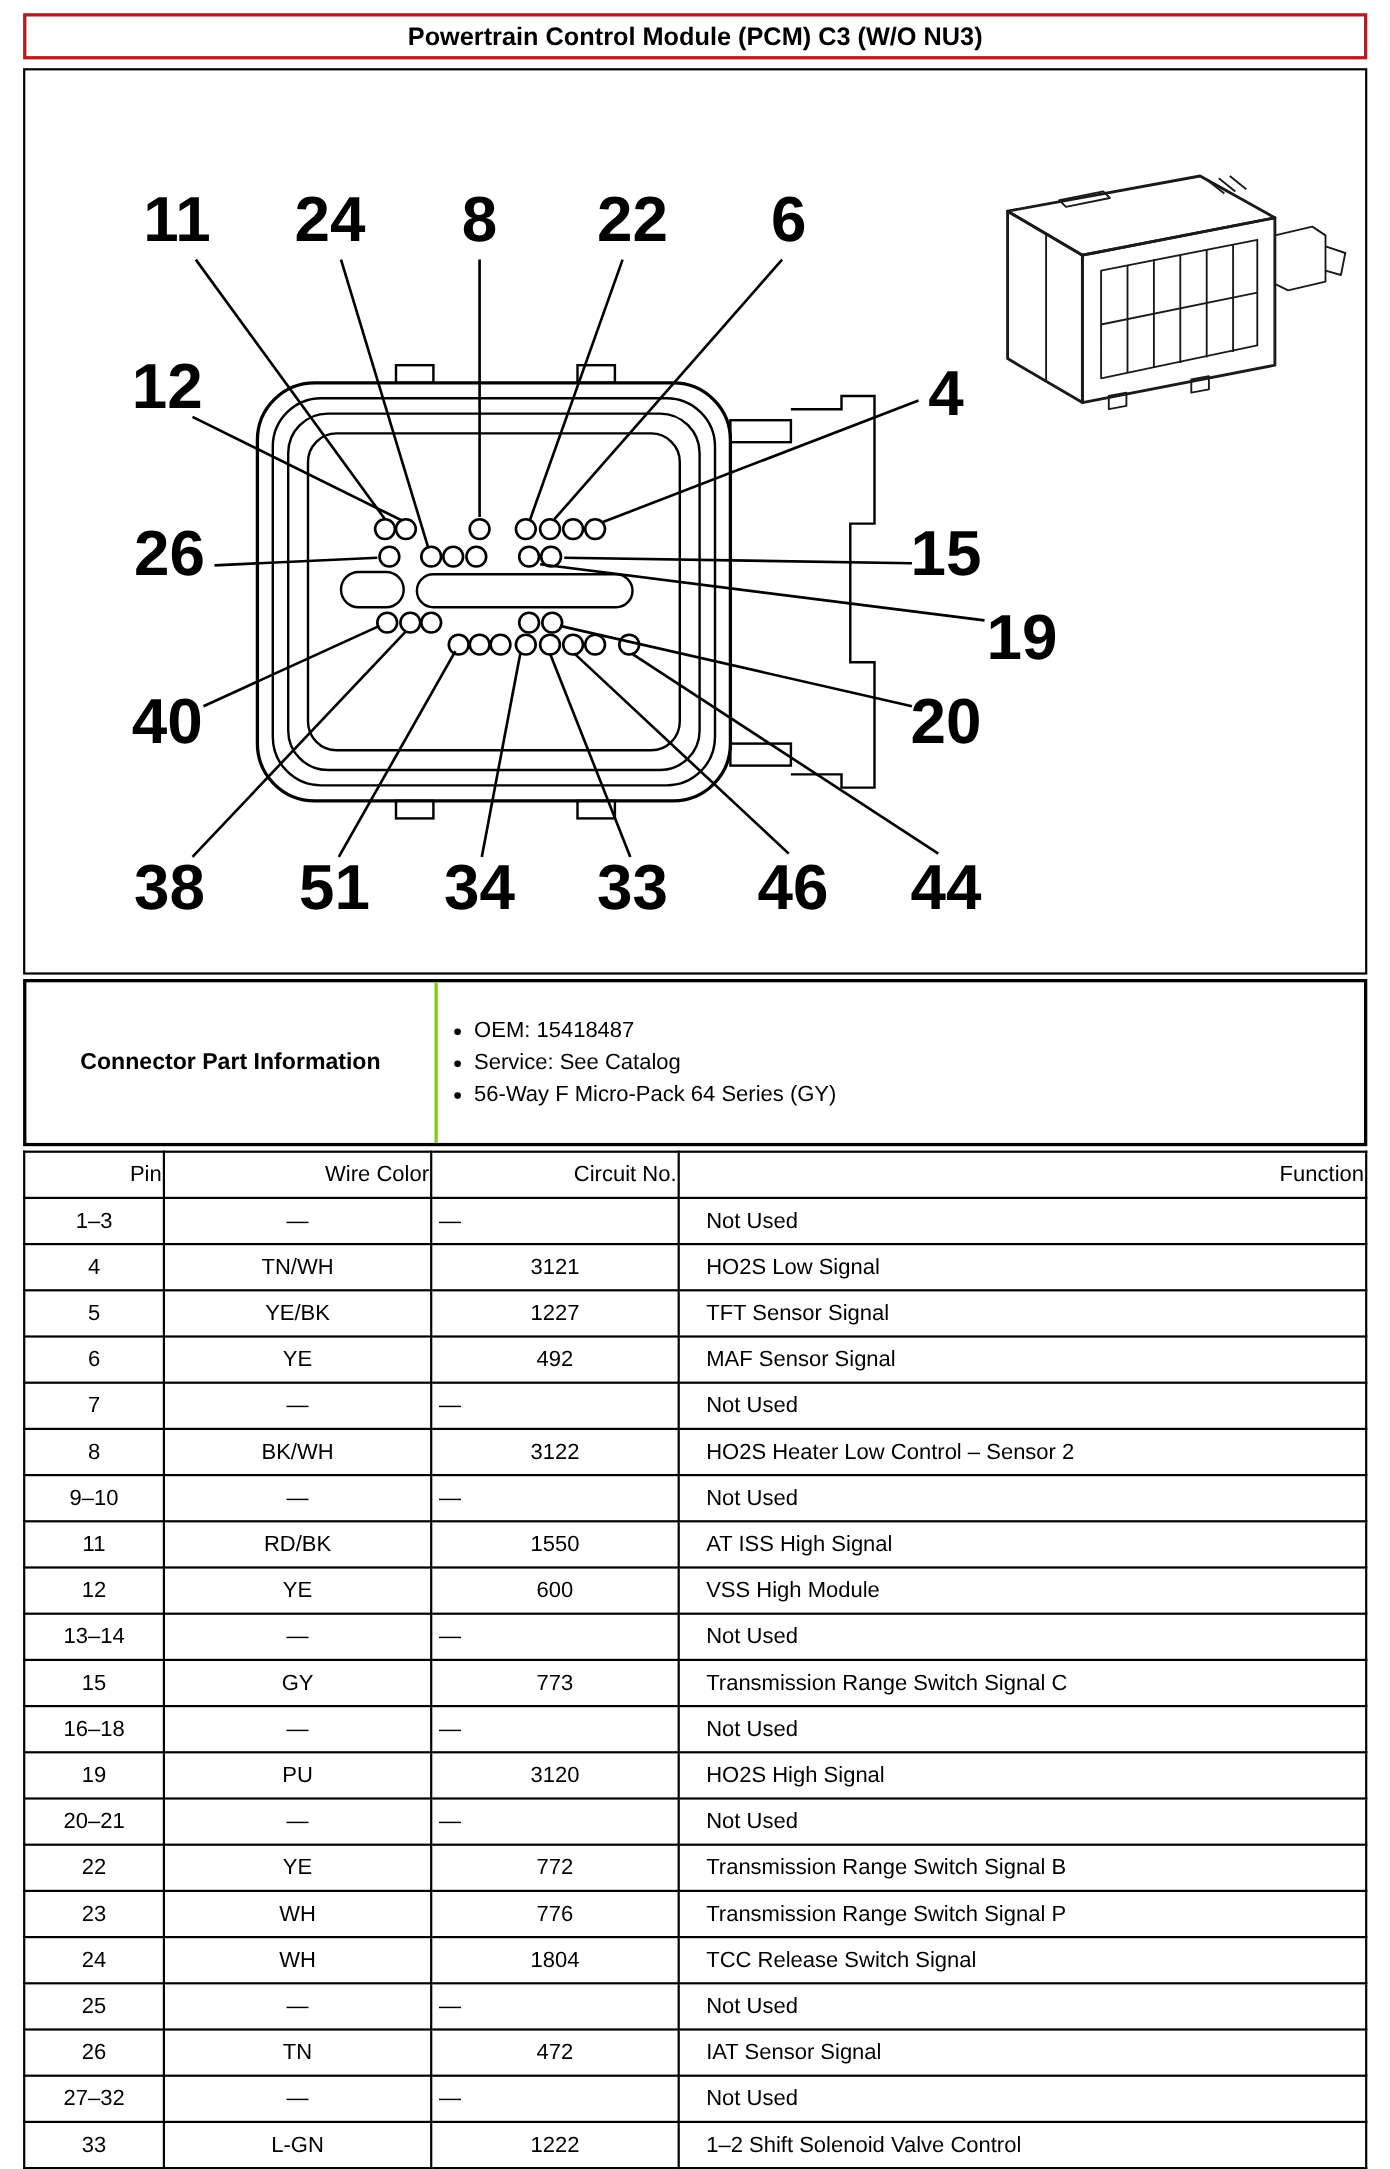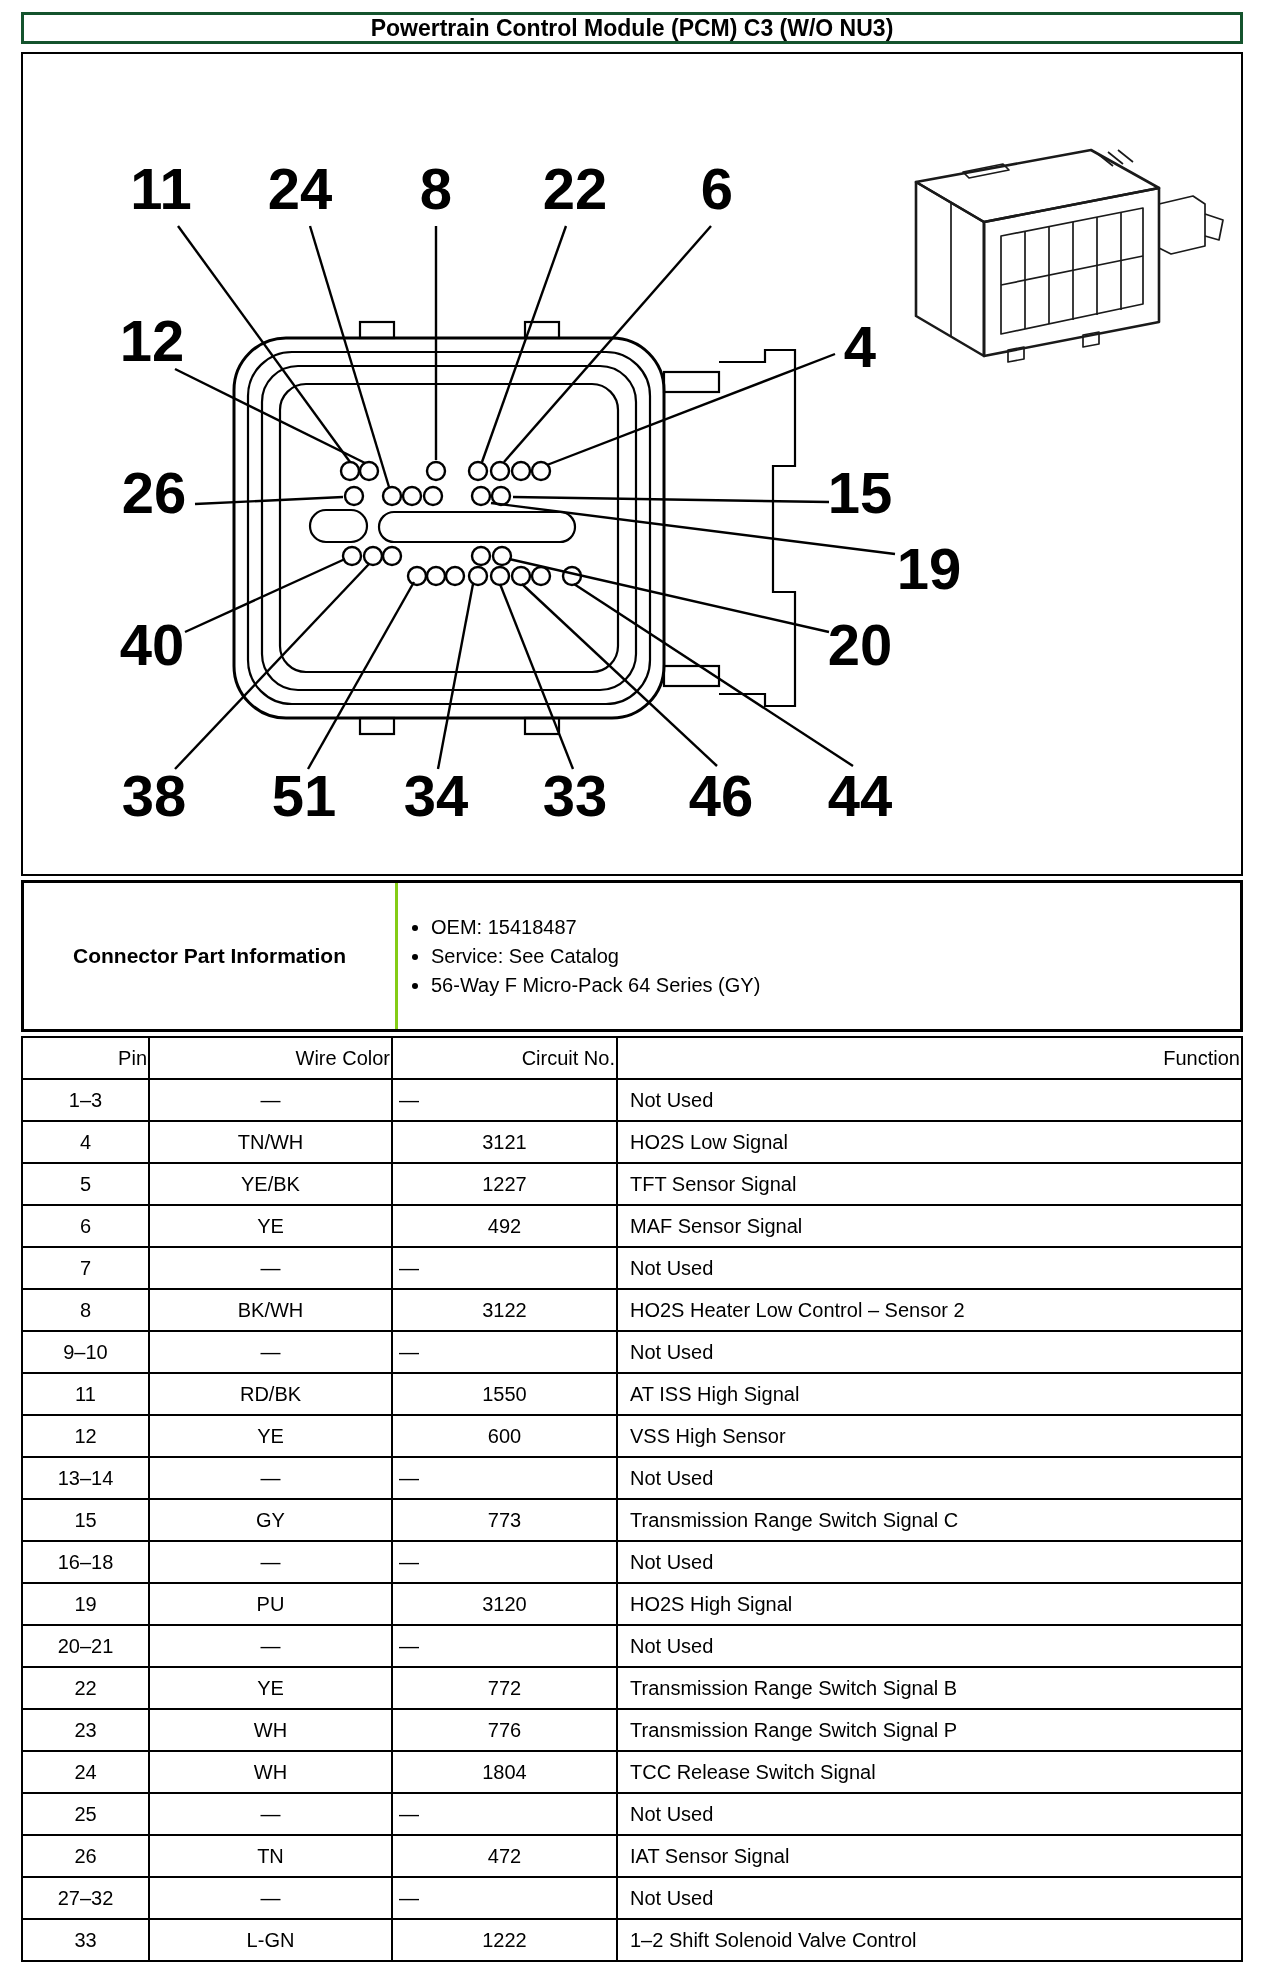--- a/index.html
+++ b/index.html
@@ -7,22 +7,22 @@
   body {
     width: 1264px; height: 1972px;
     background: #ffffff;
     font-family: "Liberation Sans", sans-serif;
     color: #000;
     overflow: hidden;
   }
   .page { margin: 12px 21px 0 21px; width: 1222px; }
 
   .title-bar {
-    border: 3px solid #14532d;
-    height: 32px;
+    border: 3px solid #b91c1c;
+    height: 42px;
     display: flex; align-items: center; justify-content: center;
     font-weight: bold; font-size: 23px;
   }
 
   .diagram-box {
     border: 2px solid #000;
     height: 824px;
     margin-top: 8px;
   }
   .diagram-box svg { display: block; width: 100%; height: 100%; }
@@ -58,21 +58,21 @@
 
   table.pinout {
     width: 100%;
     border-collapse: collapse;
     table-layout: fixed;
     margin-top: 4px;
   }
   .pinout th, .pinout td { border: 2px solid #000; font-size: 20px; overflow: hidden; }
   .pinout th { height: 42px; font-weight: normal; text-align: right; }
   .pinout td { height: 42px; padding: 0 6px; text-align: center; vertical-align: middle; }
-  .pinout td.col-function { text-align: left; padding-left: 12px; }
+  .pinout td.col-function { text-align: left; padding-left: 24px; }
   .pinout td.dash-left { text-align: left; }
 </style>
 </head>
 <body>
 
 <div class="page">
 
   <div class="title-bar">Powertrain Control Module (PCM) C3 (W/O NU3)</div>
 
   <div class="diagram-box">
@@ -254,21 +254,21 @@
         <tr>
           <td class="col-pin">11</td>
           <td class="col-wire_color">RD/BK</td>
           <td class="col-circuit">1550</td>
           <td class="col-function">AT ISS High Signal</td>
         </tr>
         <tr>
           <td class="col-pin">12</td>
           <td class="col-wire_color">YE</td>
           <td class="col-circuit">600</td>
-          <td class="col-function">VSS High Sensor</td>
+          <td class="col-function">VSS High Module</td>
         </tr>
         <tr>
           <td class="col-pin">13–14</td>
           <td class="col-wire_color">—</td>
           <td class="col-circuit dash-left">—</td>
           <td class="col-function">Not Used</td>
         </tr>
         <tr>
           <td class="col-pin">15</td>
           <td class="col-wire_color">GY</td>

